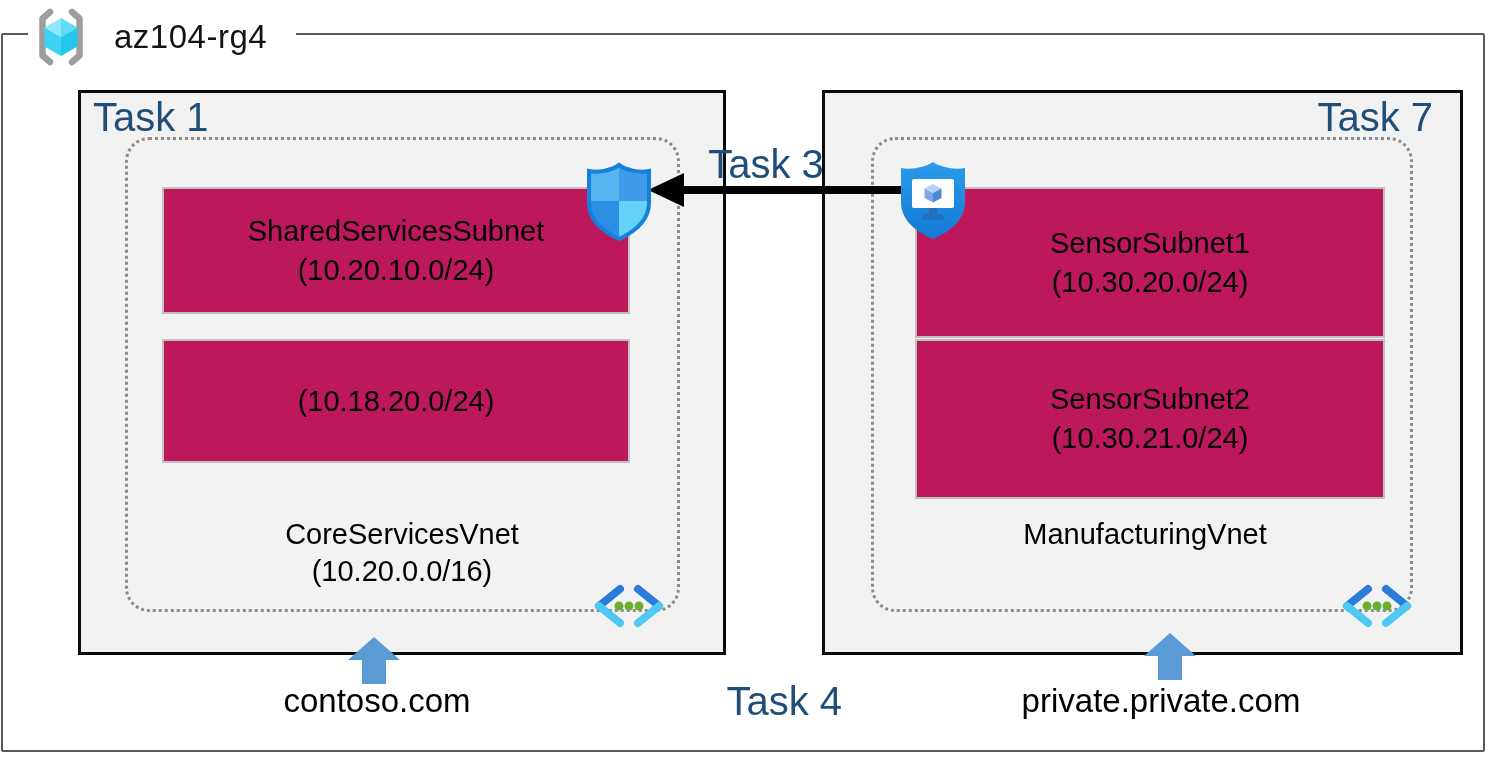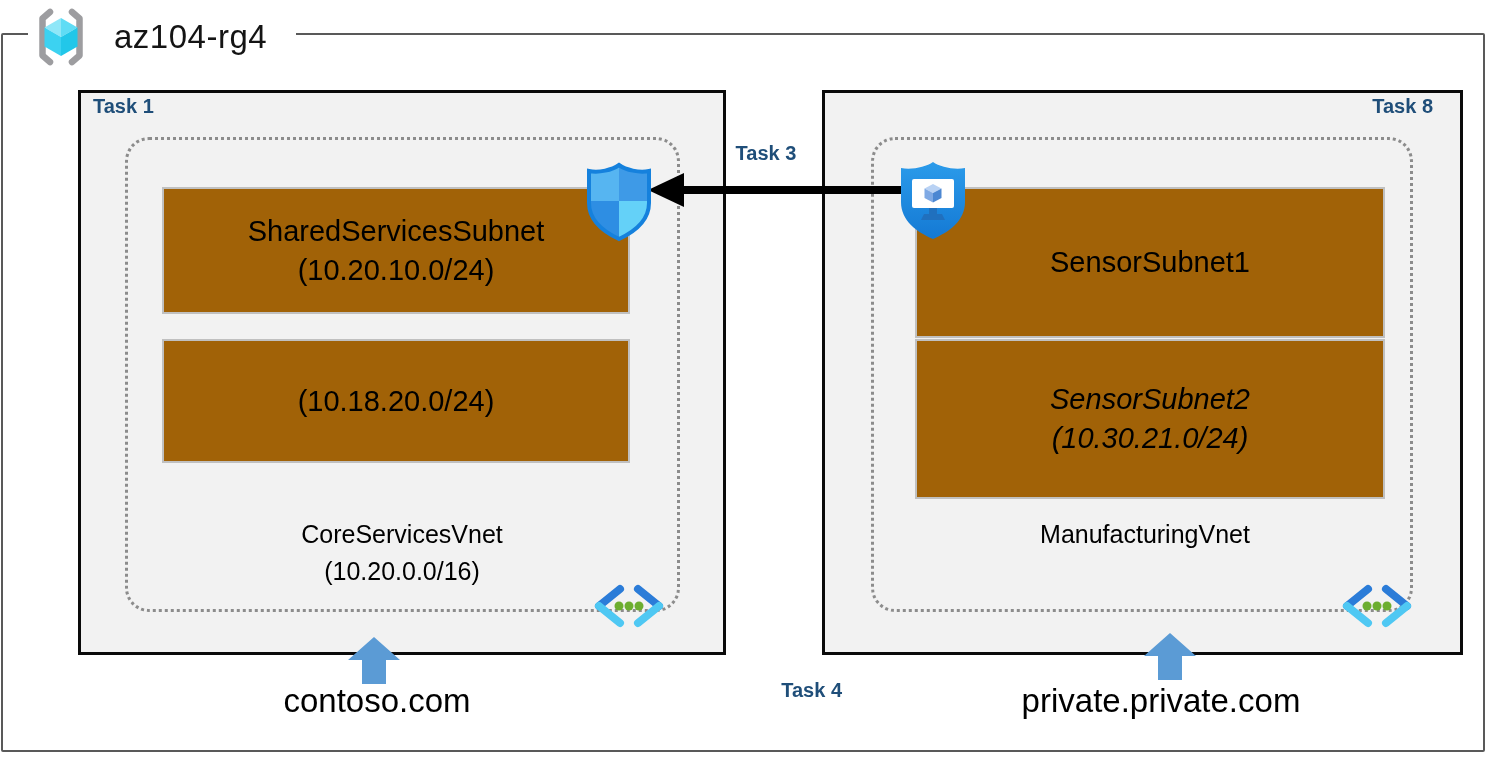--- a/index.html
+++ b/index.html
@@ -17,34 +17,34 @@
   .rg-header{
     position:absolute;left:28px;top:0;width:268px;height:74px;
     background:#ffffff;display:flex;align-items:center;gap:20px;
   }
   .rg-title{font-size:33px;color:#141414;letter-spacing:0.5px;}
   .task-box{
     position:absolute;top:90px;height:565px;
     background:#F2F2F2;border:3px solid #0a0a0a;box-sizing:border-box;
   }
   .task-label{
-    position:absolute;font-size:20px;font-weight:bold;color:#1F4E79;
+    position:absolute;font-size:40px;font-weight:normal;color:#1F4E79;
   }
   .vnet-dotted{
     position:absolute;top:137px;height:475px;
     border:3px dotted #8C8C8C;border-radius:24px;box-sizing:border-box;
   }
   .subnet-box{
-    position:absolute;background:#a16207;border:2px solid #C0C0C0;
+    position:absolute;background:#be185d;border:2px solid #C0C0C0;
     box-sizing:border-box;display:flex;flex-direction:column;
     align-items:center;justify-content:center;
     font-size:29px;color:#000;line-height:39px;text-align:center;
   }
   .vnet-label{
-    position:absolute;text-align:center;font-size:25px;color:#000;line-height:37px;
+    position:absolute;text-align:center;font-size:29px;color:#000;line-height:37px;
   }
   .dns-label{
     position:absolute;text-align:center;font-size:33px;color:#000;
   }
   .abs{position:absolute;}
 </style>
 </head>
 <body>
 
 <div class="stage">
@@ -86,29 +86,30 @@
     <line x1="28" y1="6" x2="7" y2="23" stroke="#2B7CD8" stroke-width="8" stroke-linecap="round"></line>
     <line x1="7" y1="23" x2="28" y2="40" stroke="#4FC8F3" stroke-width="8" stroke-linecap="round"></line>
     <line x1="46" y1="6" x2="67" y2="23" stroke="#2B7CD8" stroke-width="8" stroke-linecap="round"></line>
     <line x1="67" y1="23" x2="46" y2="40" stroke="#4FC8F3" stroke-width="8" stroke-linecap="round"></line>
     <circle cx="27" cy="23" r="4.5" fill="#6CAE2F"></circle>
     <circle cx="37" cy="23" r="4.5" fill="#6CAE2F"></circle>
     <circle cx="47" cy="23" r="4.5" fill="#6CAE2F"></circle>
   </svg>
 
   <div class="task-box" style="left:822px;width:641px;"></div>
-  <div class="task-label" style="left:1233px;top:95px;width:200px;text-align:right;">Task 8</div>
+  <div class="task-label" style="left:1233px;top:95px;width:200px;text-align:right;">Task 7</div>
 
   <div class="vnet-dotted" style="left:871px;width:542px;"></div>
 
   <div class="subnet-box" style="left:915px;top:187px;width:470px;height:151px;">
     <div>SensorSubnet1</div>
+    <div>(10.30.20.0/24)</div>
   </div>
 
-  <div class="subnet-box" style="left:915px;top:339px;width:470px;height:160px;font-style:italic;">
+  <div class="subnet-box" style="left:915px;top:339px;width:470px;height:160px;">
     <div>SensorSubnet2</div>
     <div>(10.30.21.0/24)</div>
   </div>
 
   <div class="vnet-label" style="left:945px;top:516px;width:400px;">
     <div>ManufacturingVnet</div>
   </div>
 
   <svg class="abs" style="left:1340px;top:583px;" width="74" height="46" viewBox="0 0 74 46">
     <line x1="28" y1="6" x2="7" y2="23" stroke="#2B7CD8" stroke-width="8" stroke-linecap="round"></line>

